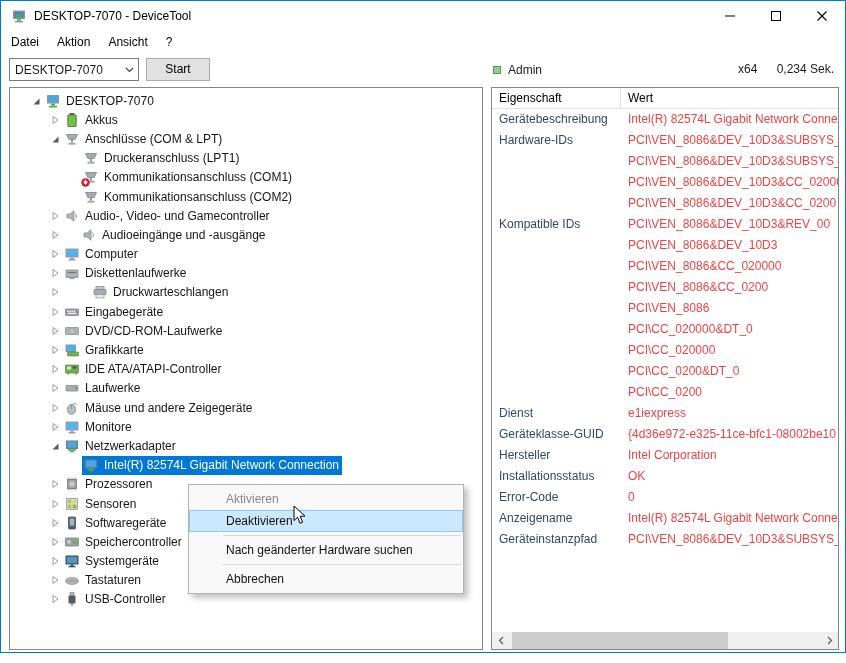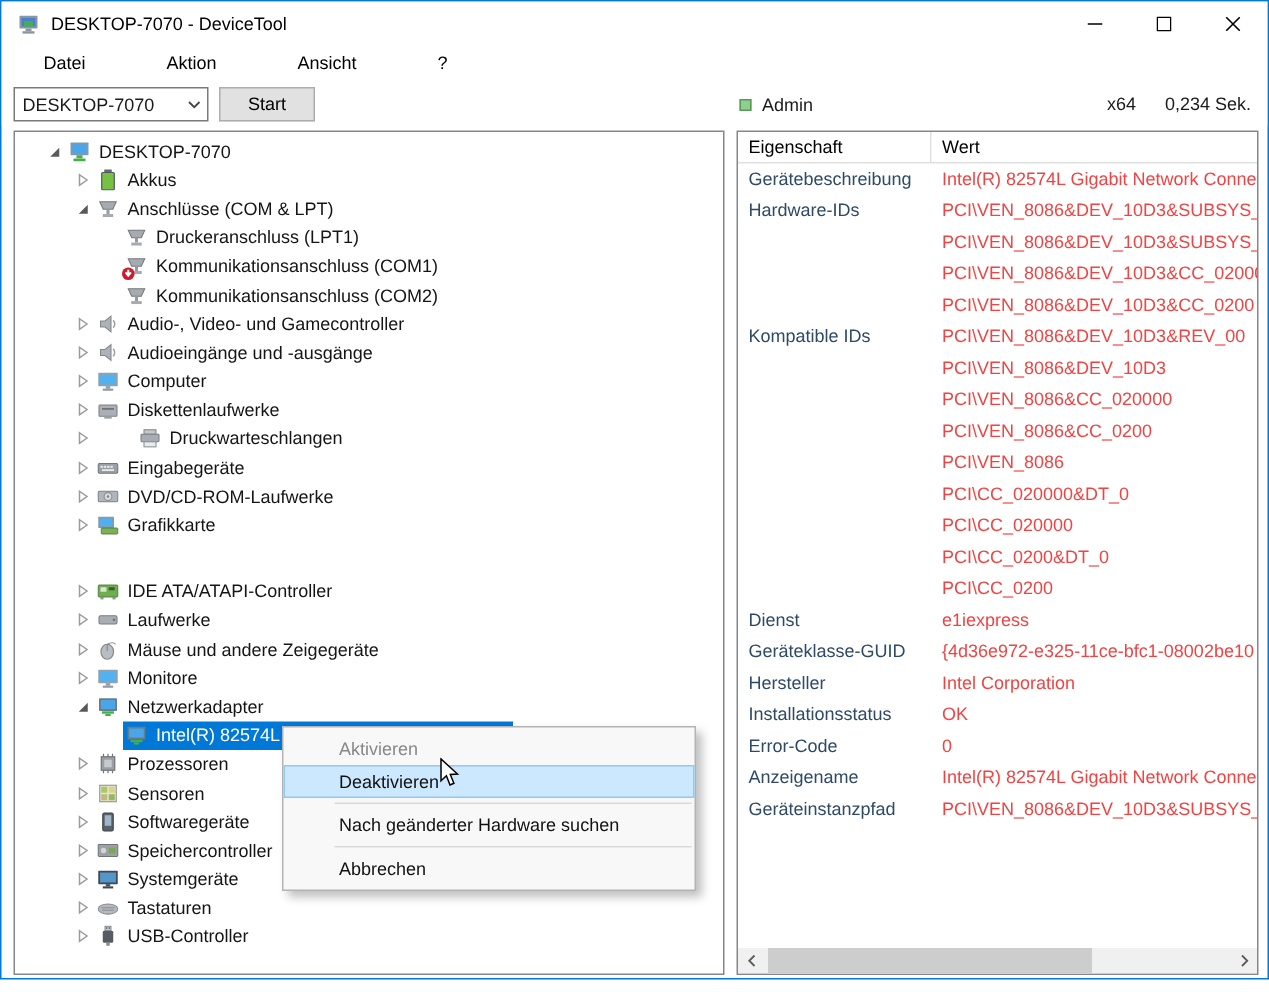--- a/index.html
+++ b/index.html
@@ -11,21 +11,21 @@
 
   
   .titlebar { position:absolute; left:0; top:0; width:100%; height:30px; background:#ffffff; }
   .title-icon { position:absolute; left:10px; top:7px; width:16px; height:16px; }
   .title-text { position:absolute; left:33px; top:0; line-height:30px; font-size:12px; color:#000; }
   .win-btns { position:absolute; right:0; top:0; height:30px; display:flex; }
   .win-btn { width:46px; height:30px; display:flex; align-items:center; justify-content:center; }
 
   
   .menubar { position:absolute; left:0; top:30px; width:100%; height:23px; background:#ffffff; display:flex; padding-left:1px; }
-  .menubar .mitem { padding:0 27px; line-height:23px; color:#000; }
+  .menubar .mitem { padding:0 9px; line-height:23px; color:#000; }
 
   
   .toolbar { position:absolute; left:0; top:53px; width:100%; height:30px; background:#ffffff; }
   .combo { position:absolute; left:8px; top:4px; width:130px; height:23px; background:#fff;
            border:1px solid #7a7a7a; display:flex; align-items:center; }
   .combo .combo-val { flex:1; padding-left:5px; }
   .combo .combo-arrow { width:18px; display:flex; align-items:center; justify-content:center; }
   .btn-start { position:absolute; left:145px; top:4px; width:64px; height:23px; background:#e1e1e1;
                border:1px solid #adadad; text-align:center; line-height:21px; color:#000; }
   .admin-wrap { position:absolute; left:492px; top:4px; height:23px; display:flex; align-items:center; }
@@ -243,21 +243,21 @@
         <span class="row-inner">
           <span class="ticon">
             <svg width="16" height="16" viewBox="0 0 16 16">
               <path d="M3 6 H6 L10 2.8 V13.2 L6 10 H3 Z" fill="#adb2b8" stroke="#83878c" stroke-width="0.7"></path>
               <path d="M11.5 5.5 Q13.5 8 11.5 10.5" stroke="#9aa0a5" fill="none" stroke-width="1"></path>
             </svg>
           </span>
           <span class="tlabel">Audio-, Video- und Gamecontroller</span>
         </span>
       </div>
-      <div class="tree-row" style="padding-left: 37px;">
+      <div class="tree-row" style="padding-left: 37px; gap: 17px;">
         <span class="twisty">
           <svg width="10" height="10" viewBox="0 0 10 10">
             <polygon points="3,1.5 8,5 3,8.5" fill="#fff" stroke="#9b9b9b" stroke-width="1"></polygon>
           </svg>
         </span>
         <span class="row-inner">
           <span class="ticon">
             <svg width="16" height="16" viewBox="0 0 16 16">
               <path d="M3 6 H6 L10 2.8 V13.2 L6 10 H3 Z" fill="#adb2b8" stroke="#83878c" stroke-width="0.7"></path>
               <path d="M11.5 5.5 Q13.5 8 11.5 10.5" stroke="#9aa0a5" fill="none" stroke-width="1"></path>
@@ -365,21 +365,21 @@
           <span class="ticon">
             <svg width="16" height="16" viewBox="0 0 16 16">
               <rect x="1.5" y="2.5" width="10.5" height="7.5" rx="0.4" fill="#8b97a2"></rect>
               <rect x="2.6" y="3.6" width="8.3" height="5.3" fill="#4fb0ef"></rect>
               <rect x="3.5" y="10" width="11" height="4" rx="0.5" fill="#77b055" stroke="#557d3c" stroke-width="0.6"></rect>
             </svg>
           </span>
           <span class="tlabel">Grafikkarte</span>
         </span>
       </div>
-      <div class="tree-row" style="padding-left: 37px; margin-top: 25px;">
+      <div class="tree-row" style="padding-left: 37px;">
         <span class="twisty">
           <svg width="10" height="10" viewBox="0 0 10 10">
             <polygon points="3,1.5 8,5 3,8.5" fill="#fff" stroke="#9b9b9b" stroke-width="1"></polygon>
           </svg>
         </span>
         <span class="row-inner">
           <span class="ticon">
             <svg width="16" height="16" viewBox="0 0 16 16">
               <rect x="1.5" y="4" width="13" height="8" rx="0.6" fill="#6fae4e" stroke="#4e7a38" stroke-width="0.6"></rect>
               <rect x="3" y="5.5" width="4" height="3" fill="#d9e6d0"></rect>

